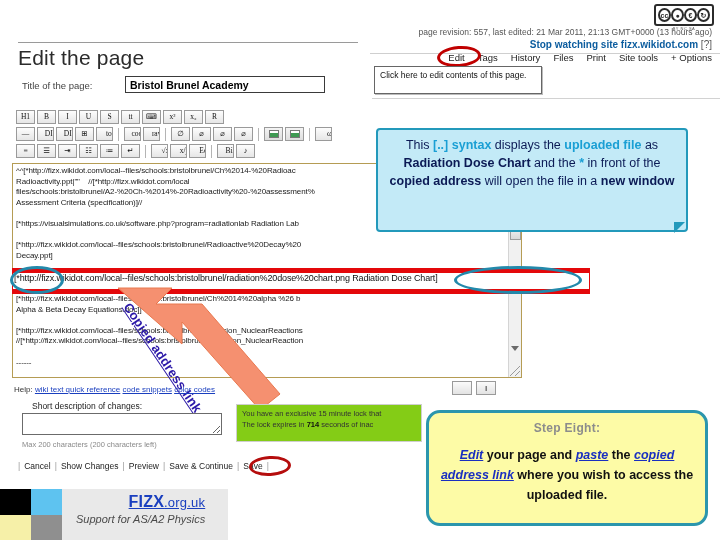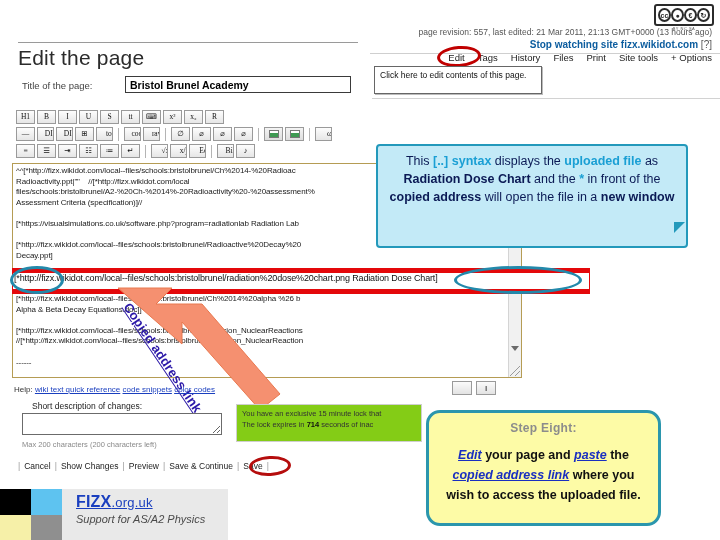--- a/index.html
+++ b/index.html
@@ -102,21 +102,21 @@
     letter-spacing: .2px;
   }
 
   
   #title-label {
     position: absolute; left: 22px; top: 80px;
     font-size: 9.5px; color: #444;
   }
   #title-input {
     position: absolute; left: 125px; top: 76px;
-    width: 226px; height: 17px;
+    width: 200px; height: 17px;
     border: 1px solid #3a3a3a;
     background: #ffffff;
     font-family: "Liberation Sans", sans-serif;
     font-size: 10.5px; font-weight: bold; color: #000;
     padding: 0 4px;
   }
 
   
   .tb-row {
     position: absolute; left: 16px;
@@ -299,34 +299,34 @@
   #fizx-swatches {
     width: 62px; height: 51px;
     display: grid;
     grid-template-columns: 1fr 1fr;
     grid-template-rows: 1fr 1fr;
   }
   .sw-a { background: #000000; }
   .sw-b { background: #5ec3f0; }
   .sw-c { background: #f6f0a8; }
   .sw-d { background: #8f8f8f; }
-  #fizx-text { padding: 4px 0 0 14px; }
+  #fizx-text { padding: 4px 0 0 14px; text-align: right; }
   #fizx-name {
     font-size: 16px; color: #1a3fbf; font-weight: bold;
     text-decoration: underline;
     letter-spacing: .2px;
   }
   #fizx-name .dom { font-weight: normal; font-size: 13px; }
   #fizx-tag {
     font-size: 11px; color: #4a4a4a; margin-top: 2px; font-style: italic;
   }
 
   
   #callout {
-    position: absolute; left: 376px; top: 144px;
+    position: absolute; left: 376px; top: 128px;
     width: 312px; height: 104px;
     background: #c3eaf7;
     border: 2px solid #2399bb;
     border-radius: 4px;
     padding: 6px 10px 0 10px;
     text-align: center;
     font-size: 12.5px;
     line-height: 18px;
     color: #0b1a55;
   }
@@ -335,21 +335,21 @@
   #callout-tail {
     position: absolute; left: 674px; top: 222px;
     width: 0; height: 0;
     border-left: 11px solid #2399bb;
     border-bottom: 11px solid transparent;
   }
 
   
   #stepbox {
     position: absolute; left: 426px; top: 410px;
-    width: 235px; height: 116px;
+    width: 282px; height: 116px;
     background: #fdfba6;
     border: 3px solid #2b96ad;
     border-radius: 14px;
     text-align: center;
     padding-top: 8px;
   }
   #step-title {
     font-size: 12px; font-weight: bold; color: #8c8c8c;
     letter-spacing: .3px;
   }

